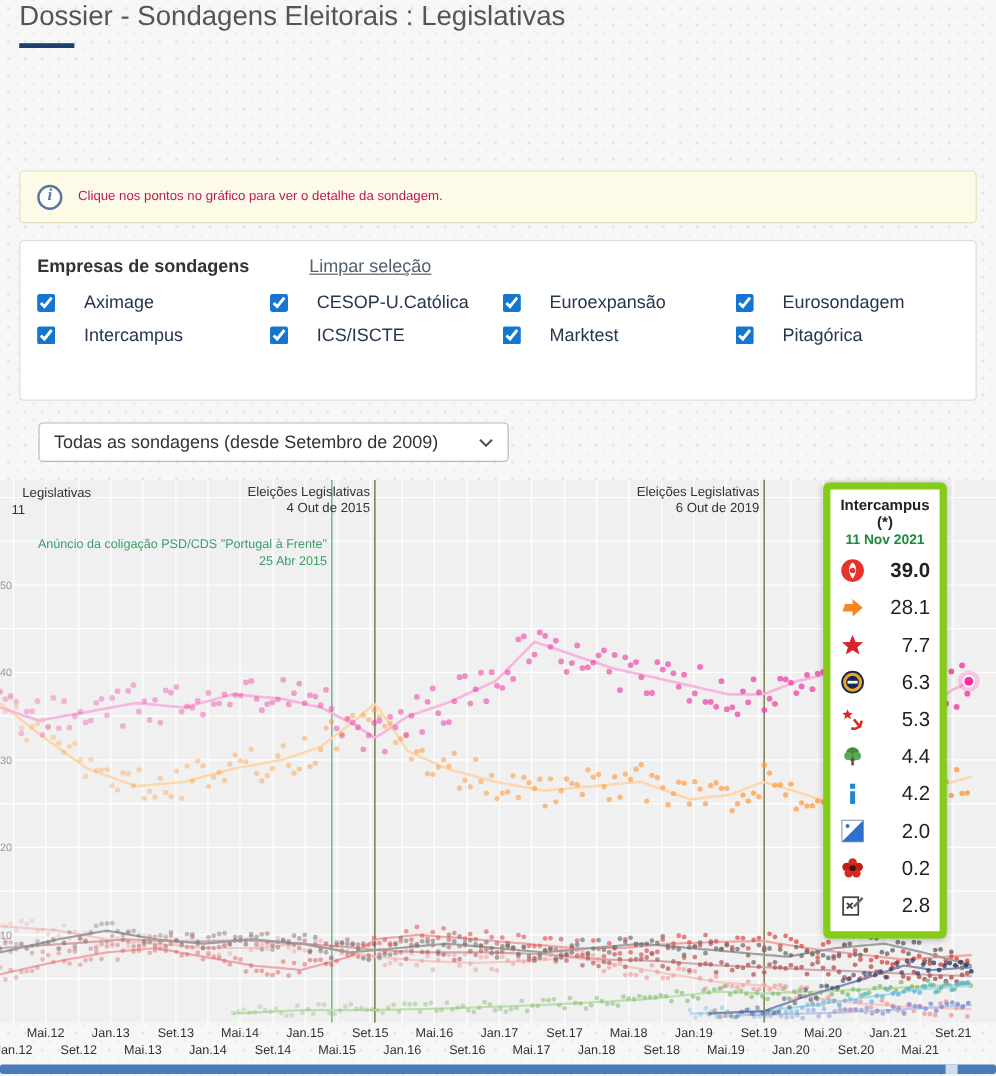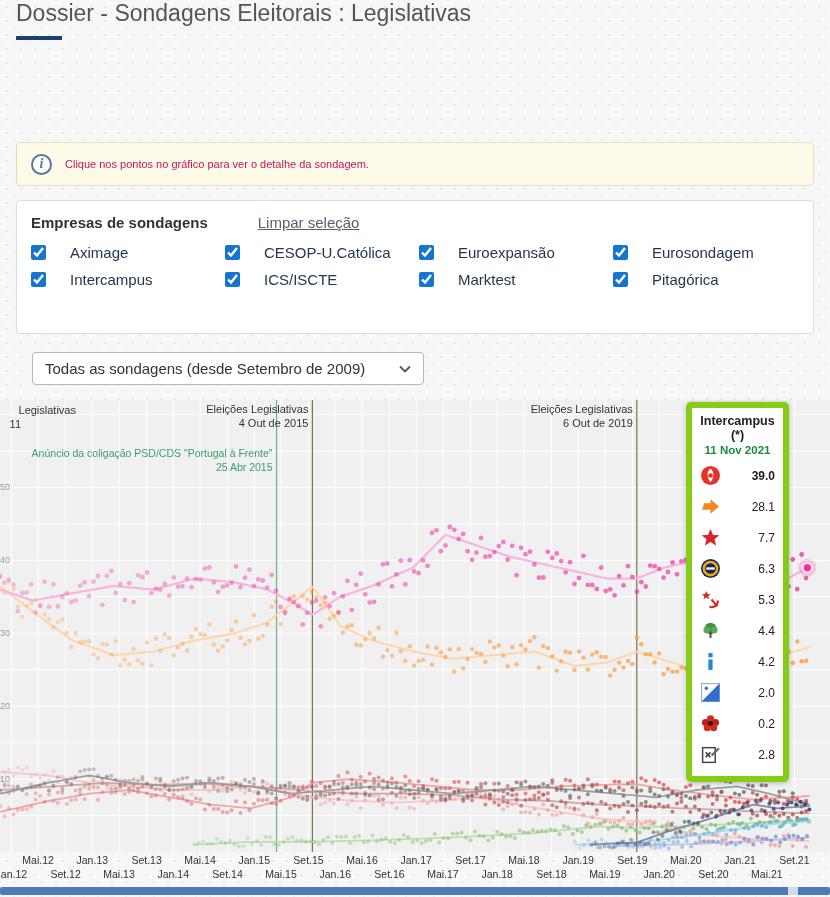--- a/index.html
+++ b/index.html
@@ -38,21 +38,21 @@
   svg text{font-family:"Liberation Sans",sans-serif;}
   .chart-scrollbar{position:absolute;top:487px;left:0;width:830px;height:8px;background:#4a7cba;border-radius:2px;cursor:pointer;}
   .scroll-notch{position:absolute;right:32px;top:0;width:10px;height:8px;background:#cfdcec;}
   .tooltip{position:absolute;left:686px;top:2px;width:103px;box-sizing:border-box;background:#fff;
     border:6px solid #84cc16;border-radius:5px;padding:6px 7px 6px 7px;box-shadow:0 1px 5px rgba(0,0,0,.25);}
   .tt-title{font-size:12.5px;font-weight:700;color:#222;text-align:center;}
   .tt-date{font-size:11.5px;font-weight:700;color:#1d8a3c;text-align:center;margin:2px 0 4px 0;}
   .tt-row{display:flex;align-items:center;height:31px;padding:0 1px;}
   .ticon{width:21px;height:21px;flex:0 0 auto;}
   .ticon svg{width:21px;height:21px;display:block;}
-  .tt-val{margin-left:auto;font-size:12px;color:#222;}
+  .tt-val{margin-left:auto;font-size:17px;color:#222;}
   .tt-rows .tt-row:first-child .tt-val{font-weight:700;}
 </style>
 </head>
 <body>
 
 <div class="page">
 
   <h1 class="page-title">Dossier - Sondagens Eleitorais : Legislativas</h1>
   <div class="title-underline"></div>
 

